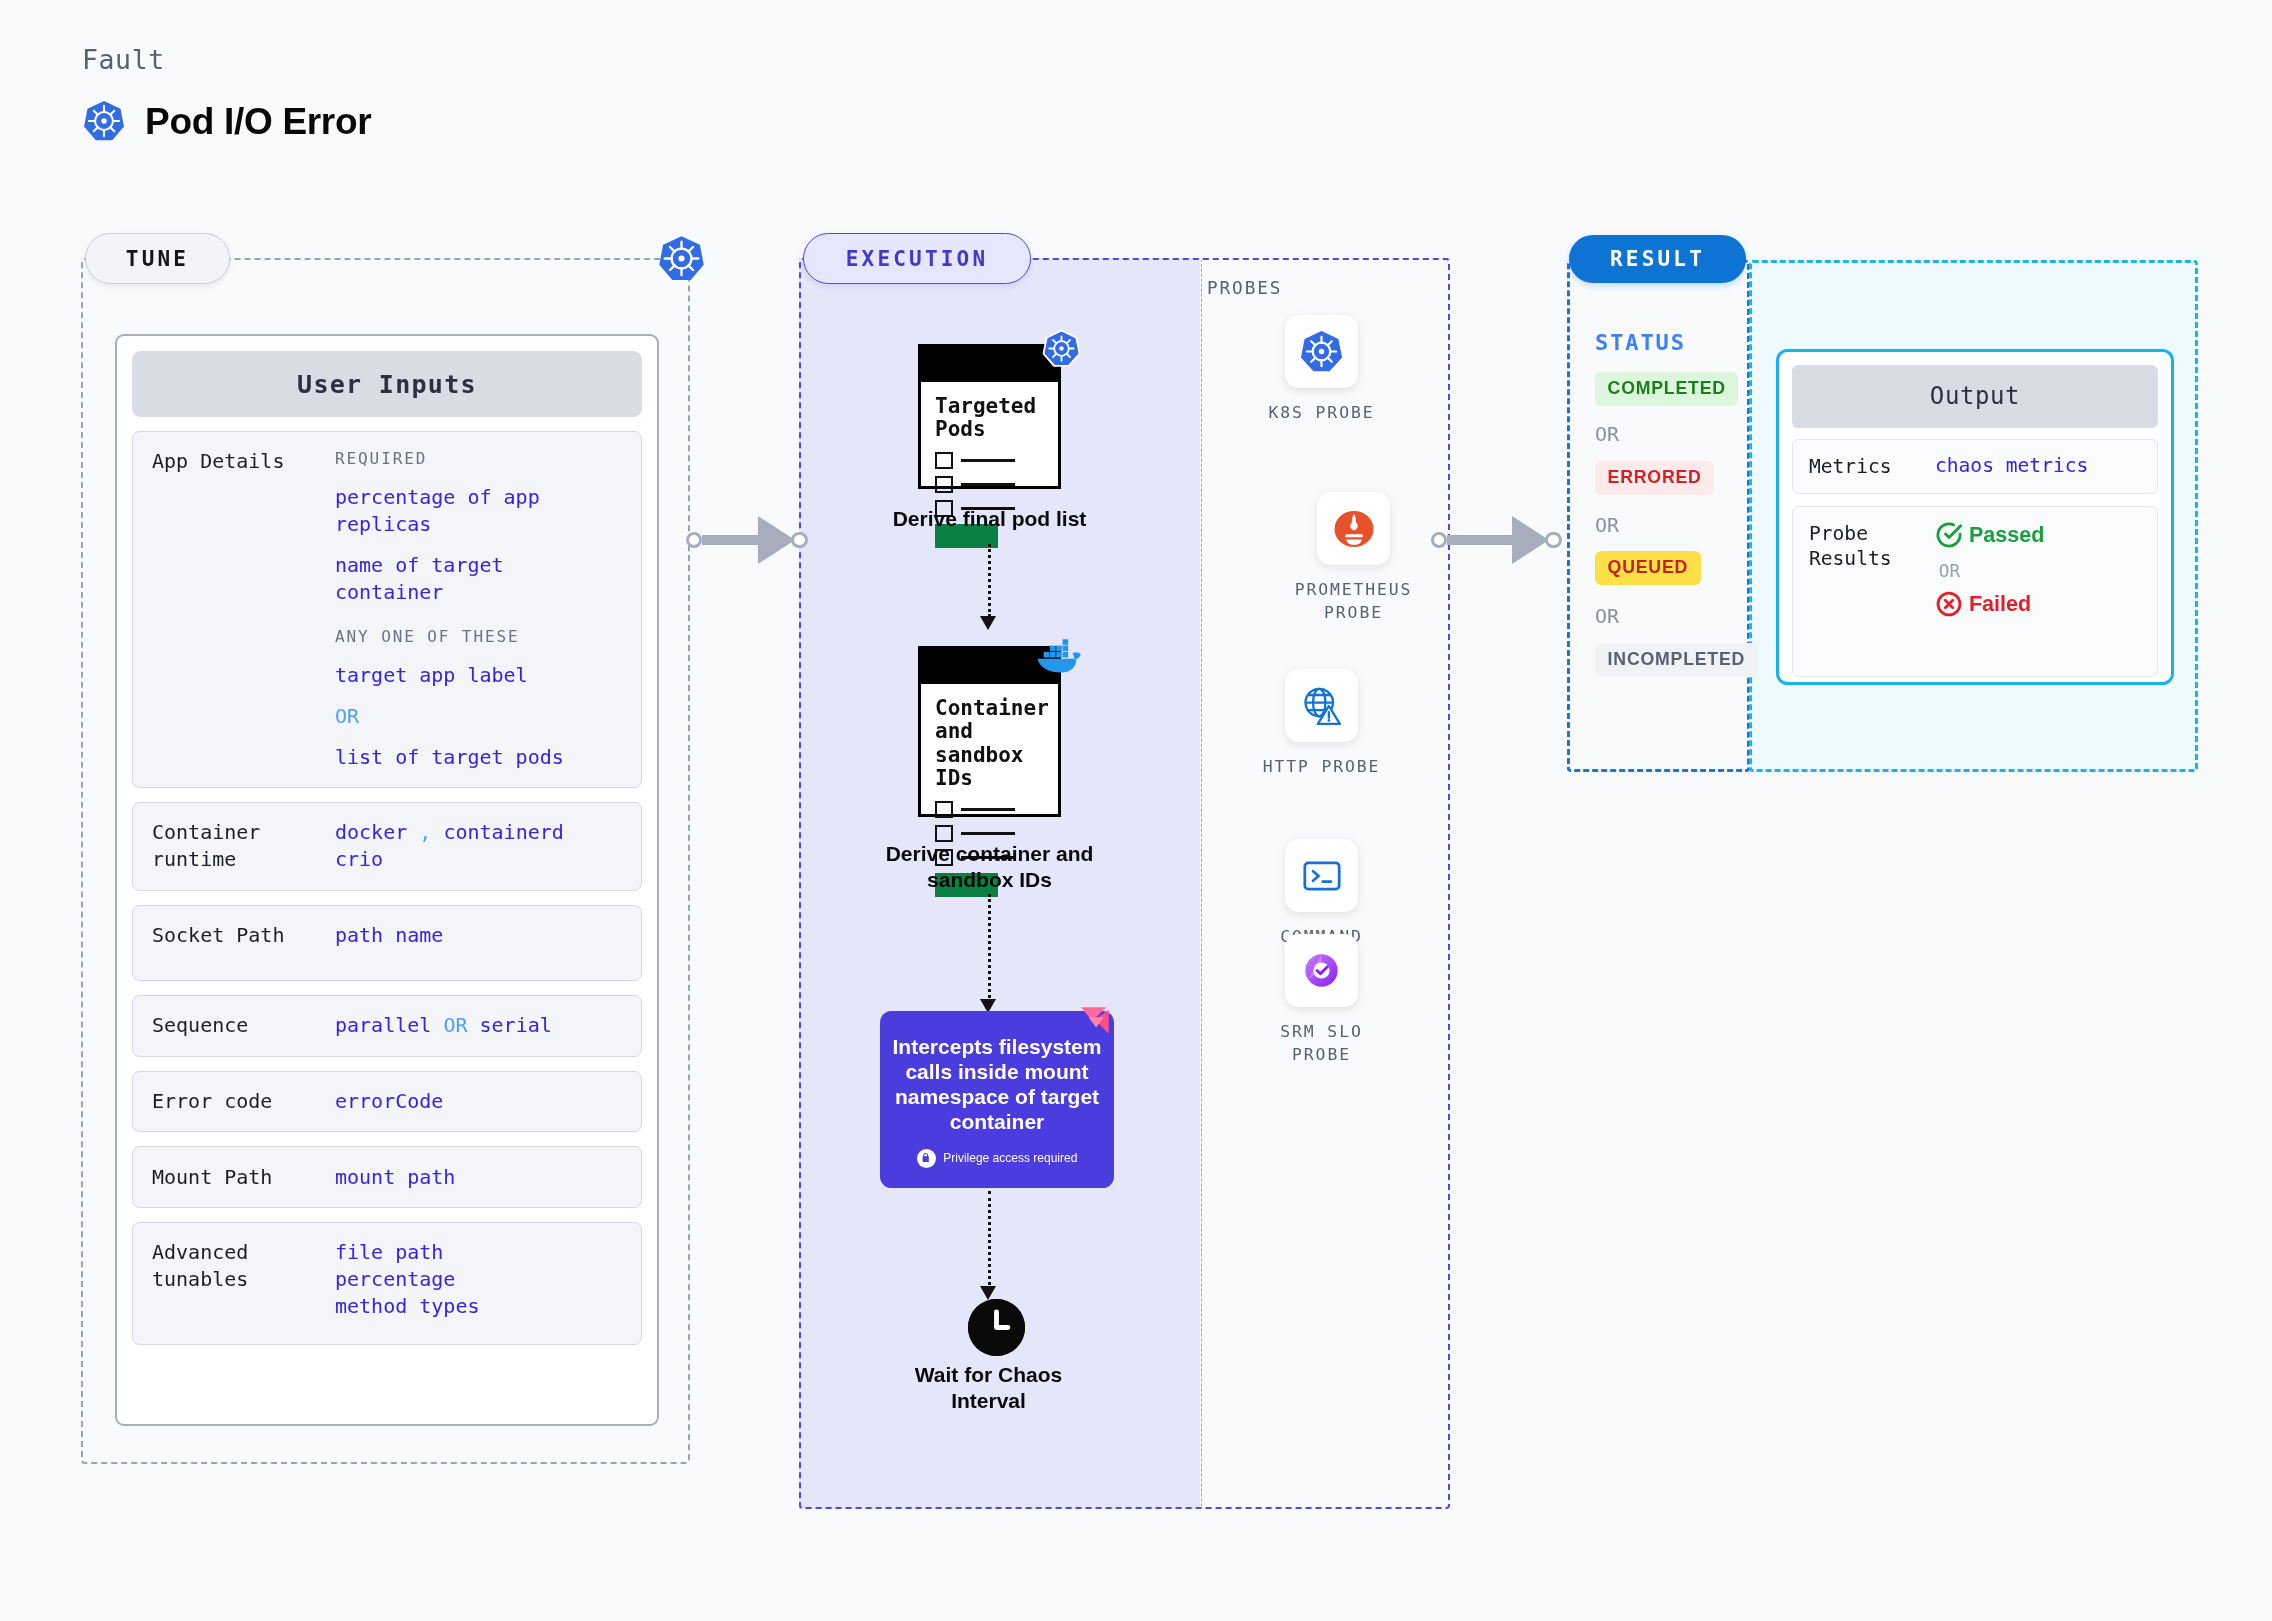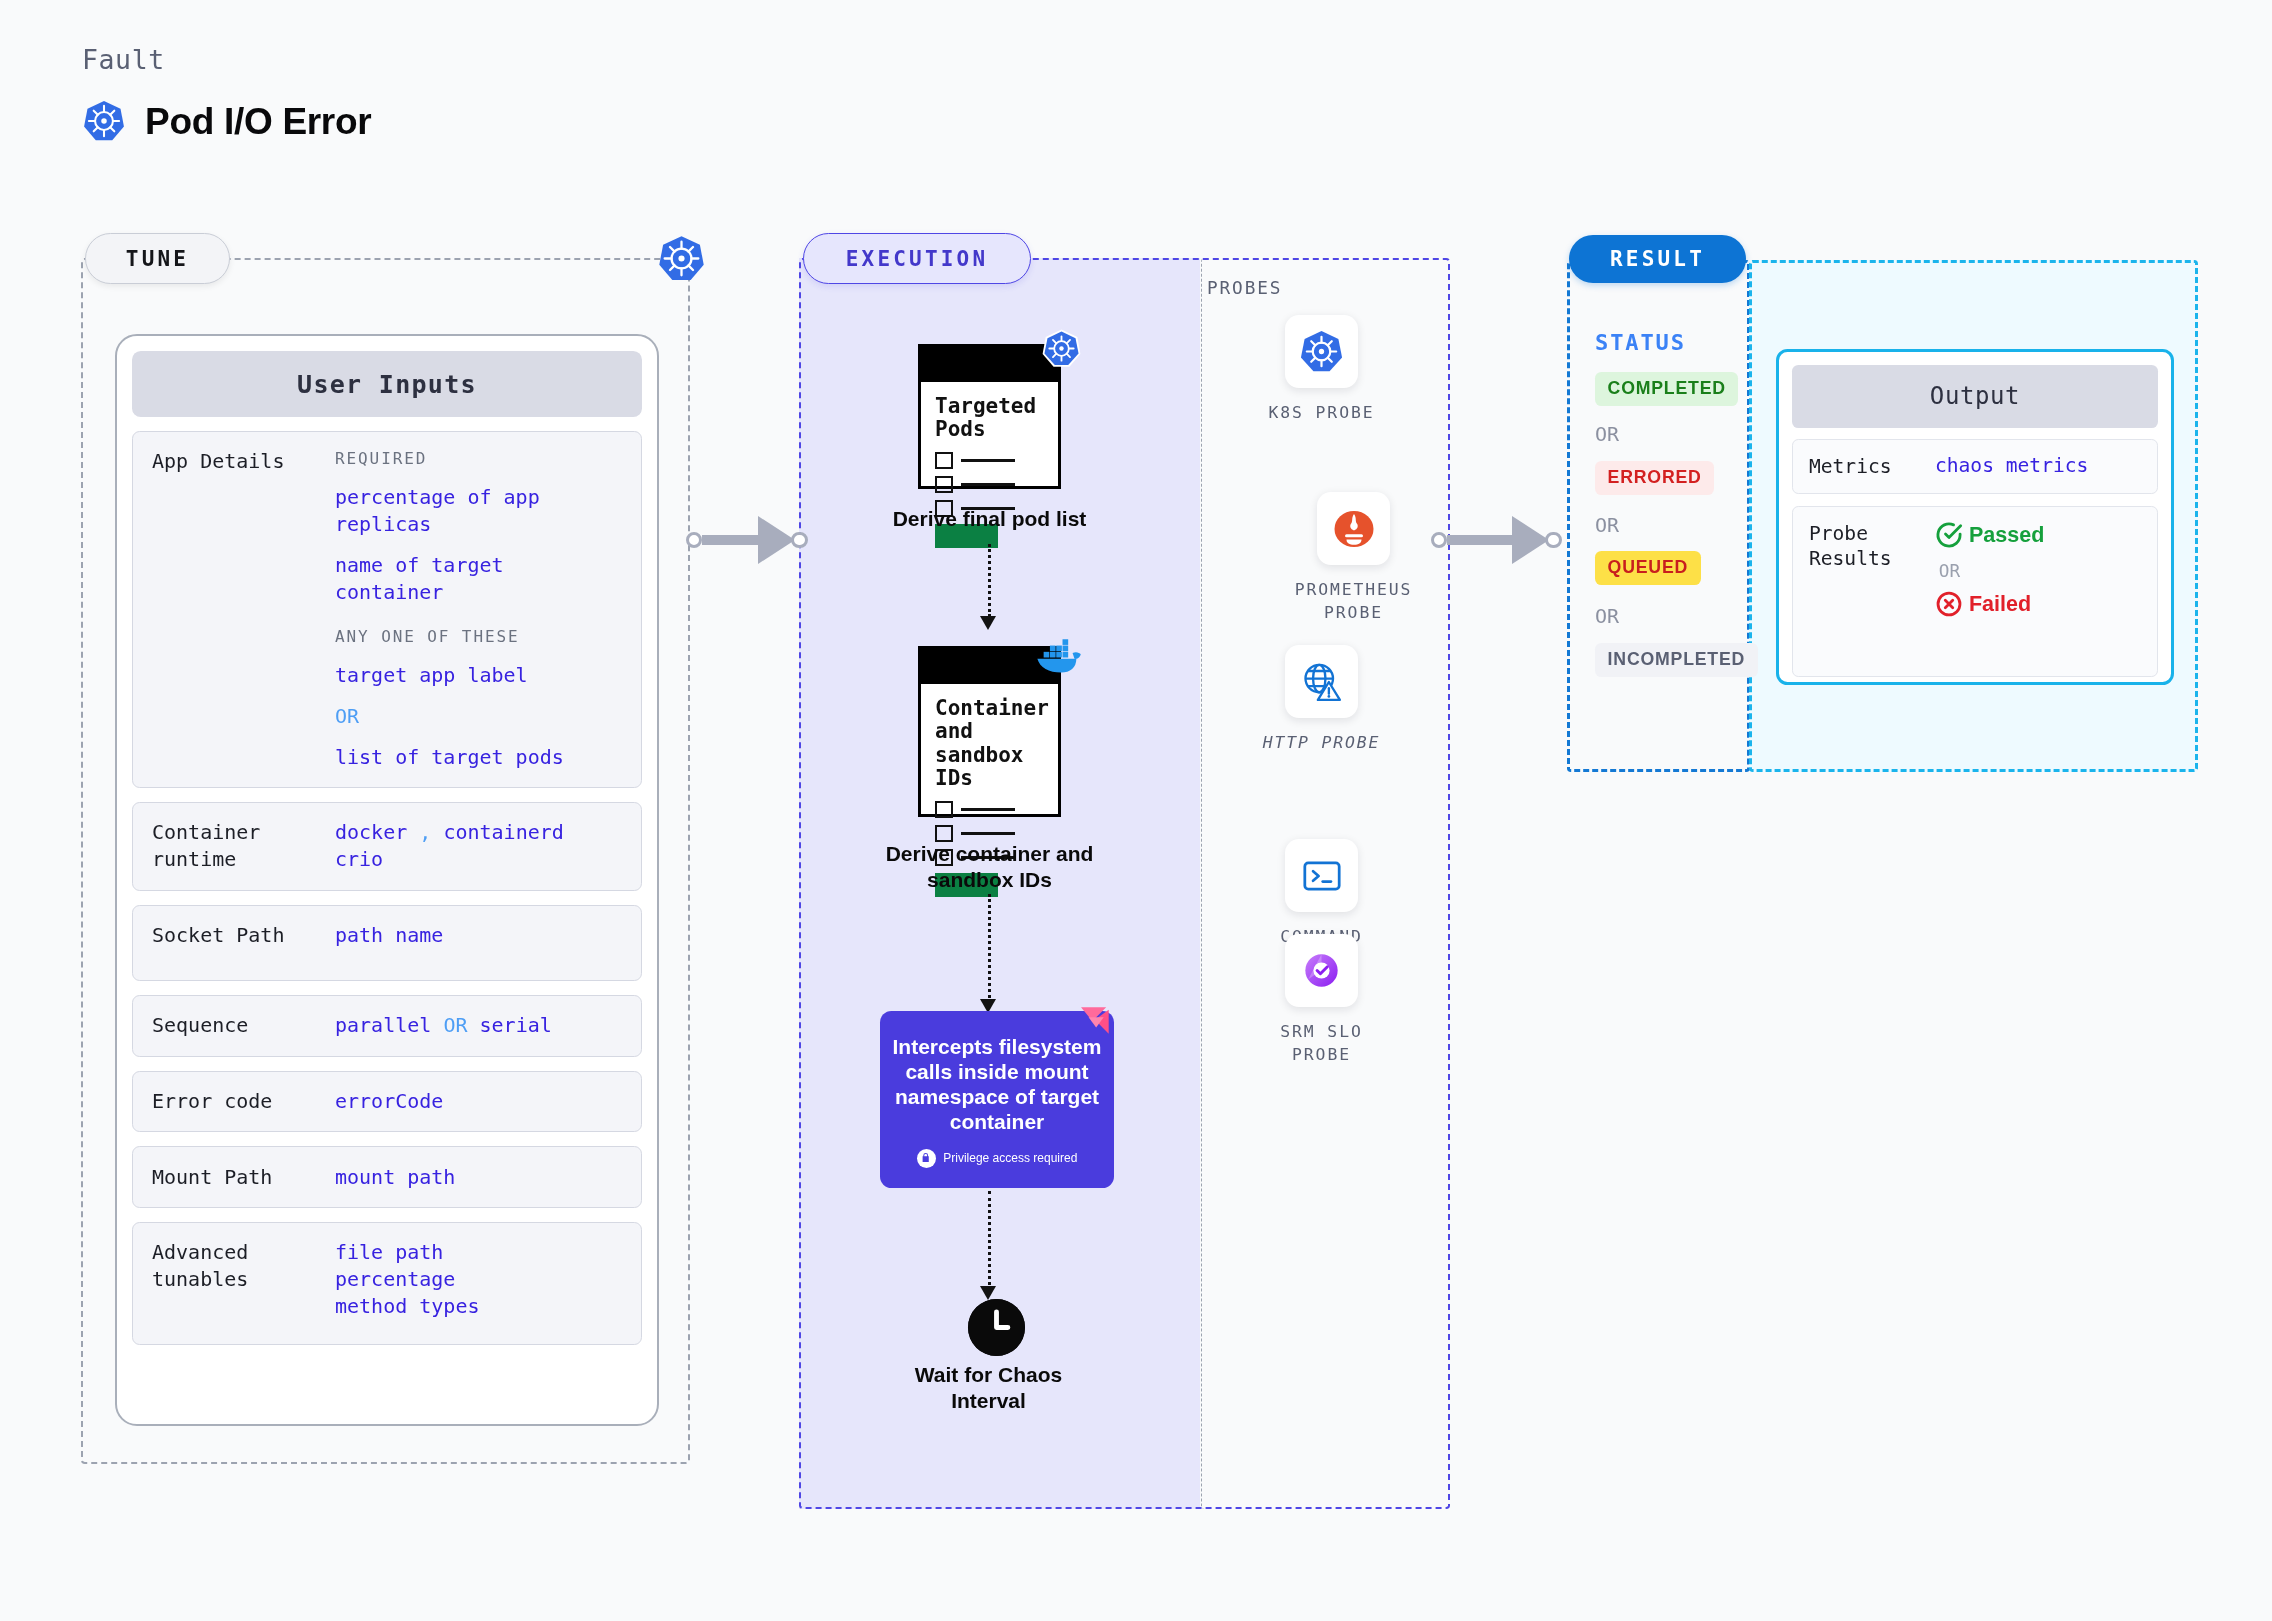--- a/index.html
+++ b/index.html
@@ -68,21 +68,21 @@
     border: 3.2px dashed #1479d4;
   }
   #frame-output {
     left: 1749px; top: 260px; width: 449px; height: 512px;
     border: 3.2px dashed #1ab4ec; background: #eefaff;
   }
 
   
   #user-inputs-card {
     position: absolute; left: 115px; top: 334px; width: 544px; height: 1092px;
-    background: #ffffff; border: 2.5px solid #a9afba; border-radius: 22px;
+    background: #ffffff; border: 2.5px solid #a9afba; border-radius: 9px;
     padding: 15px;
   }
   #user-inputs-header {
     height: 66px; background: #d9dbe5; border-radius: 8.8px;
     display: flex; align-items: center; justify-content: center;
     font-family: "DejaVu Sans Mono", monospace;
     font-size: 25px; font-weight: 700; color: #2d3040; letter-spacing: 1.3px;
   }
   .in-row {
     margin-top: 14px; background: #f4f5f9;
@@ -496,21 +496,21 @@
     <svg width="48" height="48" viewBox="0 0 64 64">
       <ellipse cx="32" cy="32" rx="26" ry="24" fill="#e6522c"></ellipse>
       <path d="M32 12c4 6 1 9 4 13 2 3 1 7-4 9-5-2-6-6-4-9 3-4 0-7 4-13z" fill="#fff"></path>
       <rect x="20" y="39" width="24" height="4" rx="2" fill="#fff"></rect>
       <path d="M22 46h20c0 5-4 7-10 7s-10-2-10-7z" fill="#fff"></path>
     </svg>
   </div>
   <div class="probe-name">PROMETHEUS PROBE</div>
 </div>
 
-<div class="probe" style="top:645px;font-style:italic;">
+<div class="probe" style="top:669px;">
   <div class="probe-tile">
     <svg width="44" height="44" viewBox="0 0 64 64">
       <g fill="none" stroke="#1273d4" stroke-width="3.4">
         <circle cx="28" cy="27" r="20"></circle>
         <ellipse cx="28" cy="27" rx="9" ry="20"></ellipse>
         <path d="M8 27h40M11 16h34M11 38h28"></path>
       </g>
       <path d="M42 32 L58 58 H26 Z" fill="#fff" stroke="#1273d4" stroke-width="3.4" stroke-linejoin="round"></path>
       <path d="M42 41v8" stroke="#1273d4" stroke-width="3.4" stroke-linecap="round"></path>
       <circle cx="42" cy="53" r="2" fill="#1273d4"></circle>

